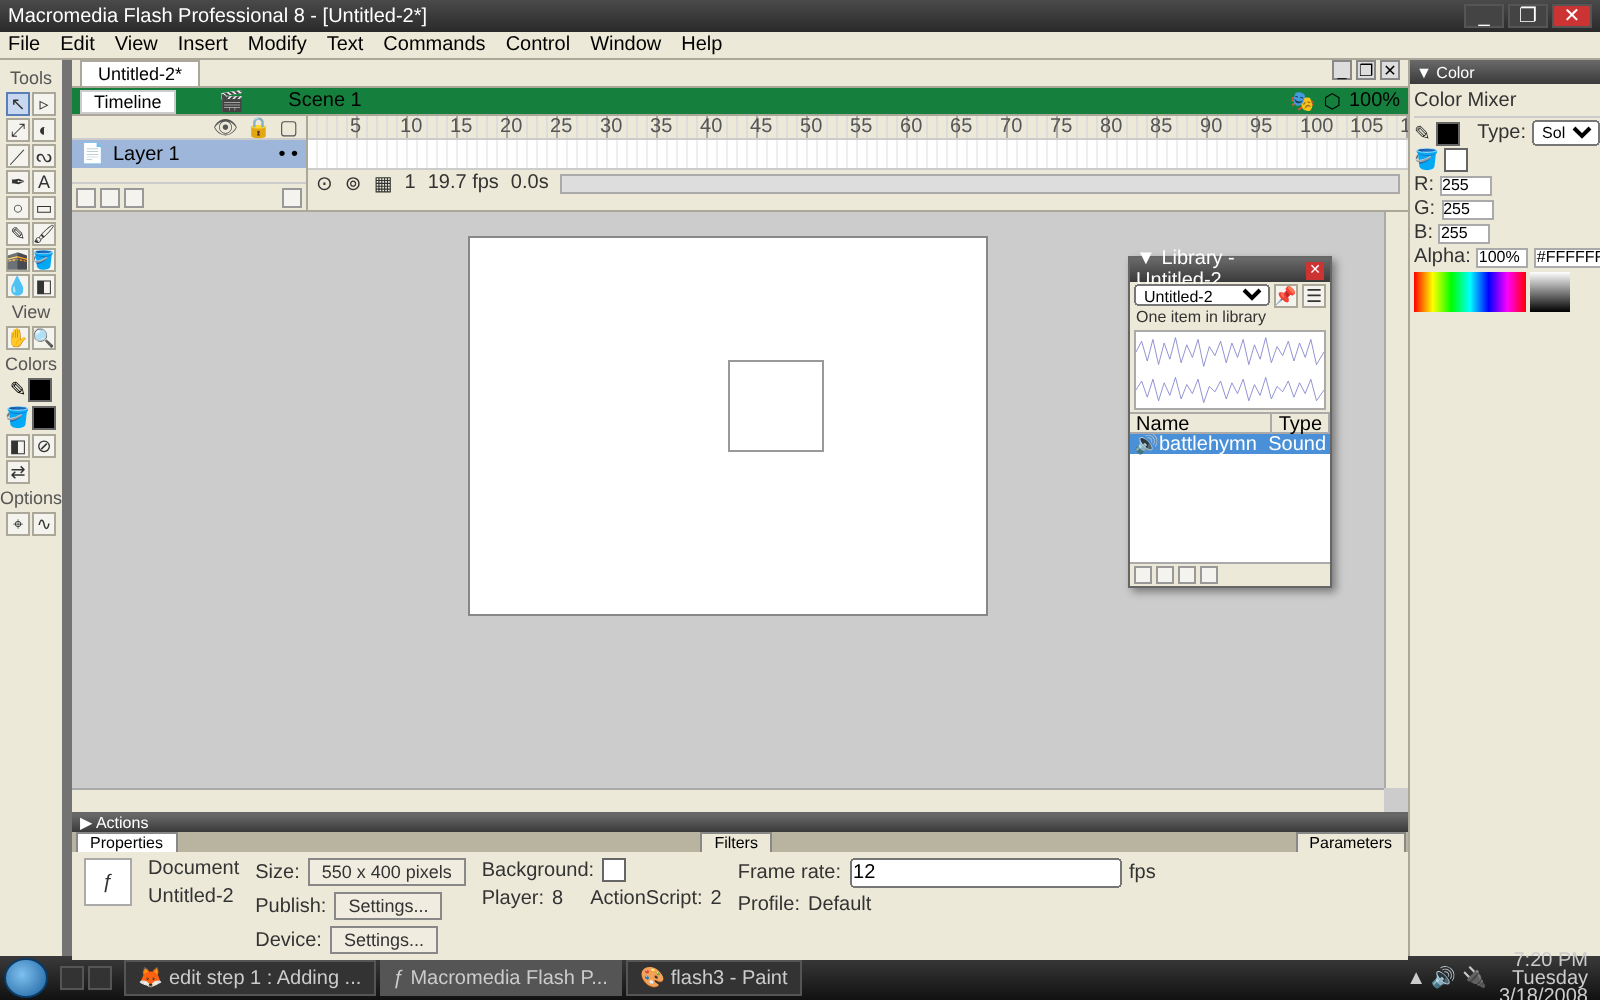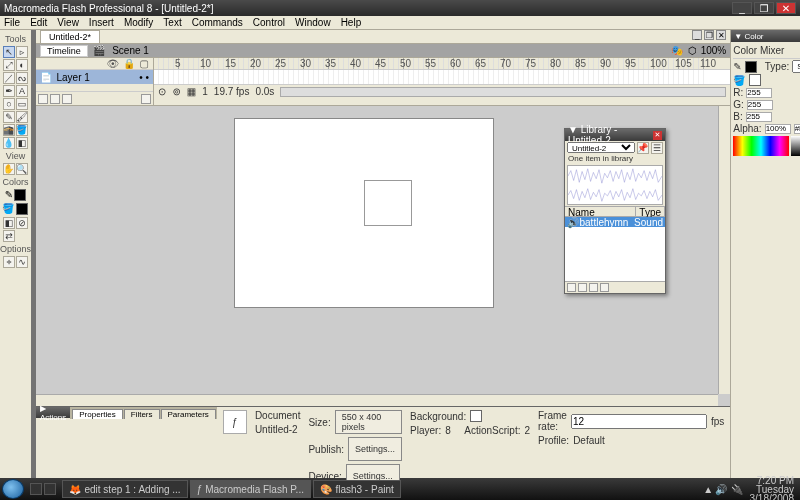--- a/index.html
+++ b/index.html
@@ -22,21 +22,21 @@
 .toolbtn{width:12px;height:12px;border:1px solid #aca899;background:#f4f3ee;display:flex;align-items:center;justify-content:center;font-size:9px;color:#333;}
 .toolbtn.sel{background:#c8d8f0;border-color:#5a7fb8;}
 .swatch{width:12px;height:12px;border:1px solid #666;}
 
 .center { flex:1; display:flex; flex-direction:column; background:#ece9d8;}
 .doctabs{height:14px;background:#ece9d8;border-bottom:1px solid #aca899;display:flex;padding-left:4px;}
 .doctab{padding:1px 8px;border:1px solid #aca899;border-bottom:none;background:#fff;font-size:9px;}
 .doccontrols{margin-left:auto;display:flex;gap:2px;padding-right:4px;}
 .doccontrols div{width:10px;height:10px;border:1px solid #888;background:#ddd;font-size:8px;display:flex;align-items:center;justify-content:center;}
 
-.scenerow{height:14px;background:#a3a3a3;display:flex;align-items:center;padding:0 4px;gap:6px;border-bottom:1px solid #aca899;}
+.scenerow{height:14px;background:#15803d;display:flex;align-items:center;padding:0 4px;gap:22px;border-bottom:1px solid #aca899;}
 .scenerow .slot{padding:0 6px;border:1px solid #ccc;background:#fff;font-size:9px;}
 .scenerow .zoom{margin-left:auto;display:flex;align-items:center;gap:4px;}
 
 .timeline{height:48px;background:#ece9d8;border-bottom:1px solid #aca899;display:flex;}
 .layerpanel{width:118px;border-right:1px solid #aca899;display:flex;flex-direction:column;}
 .layerhdr{height:12px;display:flex;align-items:center;justify-content:flex-end;gap:4px;padding:0 4px;border-bottom:1px solid #ccc;font-size:8px;color:#555;}
 .layerrow{height:14px;background:#9db6d9;display:flex;align-items:center;padding:0 4px;gap:4px;color:#000;font-size:9px;}
 .layerbtns{height:14px;display:flex;align-items:center;gap:2px;padding:0 2px;border-top:1px solid #ccc;margin-top:auto;}
 .layerbtns div{width:10px;height:10px;border:1px solid #999;background:#f4f3ee;}
 
@@ -78,30 +78,30 @@
 
 .rightpanels{width:98px;background:#ece9d8;border-left:1px solid #aca899;display:flex;flex-direction:column;}
 .ptitle{height:12px;background:linear-gradient(#6a6a6a,#3a3a3a);color:#fff;font-size:8px;display:flex;align-items:center;padding:0 3px;}
 .pbody{padding:2px;font-size:8px;color:#333;}
 .pbody .row{display:flex;align-items:center;gap:3px;margin:1px 0;}
 .pbody input{width:26px;font-size:8px;height:10px;border:1px solid #aaa;}
 .colormixer{display:flex;gap:2px;margin-top:2px;}
 .spectrum{width:56px;height:20px;background:linear-gradient(90deg,red,yellow,lime,cyan,blue,magenta,red);}
 .valramp{width:20px;height:20px;background:linear-gradient(#fff,#000);}
 
-.bottom{height:72px;background:#ece9d8;border-top:1px solid #666;display:flex;flex-direction:row;}
+.bottom{height:72px;background:#ece9d8;border-top:1px solid #666;display:flex;flex-direction:column;}
 .actionstitle{height:11px;background:linear-gradient(#6a6a6a,#3a3a3a);color:#fff;font-size:8px;display:flex;align-items:center;padding:0 4px;}
 .proptabs{height:12px;background:#b8b4a0;display:flex;align-items:flex-end;padding-left:2px;justify-content:space-between;}
 .proptab{padding:0 6px;border:1px solid #888;border-bottom:none;background:#ece9d8;font-size:8px;margin-right:1px;}
 .proptab.active{background:#fff;}
 .propbody{flex:1;background:#ece9d8;display:flex;padding:3px 6px;gap:8px;font-size:9px;color:#333;}
 .propicon{width:24px;height:24px;border:1px solid #aaa;background:#fff;display:flex;align-items:center;justify-content:center;}
 .col{display:flex;flex-direction:column;gap:3px;}
 .col .r{display:flex;align-items:center;gap:4px;}
-.btn{border:1px solid #888;background:#f0ede0;padding:0 6px;height:24px;font-size:9px;display:flex;align-items:center;}
+.btn{border:1px solid #888;background:#f0ede0;padding:0 6px;height:14px;font-size:9px;display:flex;align-items:center;}
 
 .taskbar{height:22px;background:linear-gradient(#3a3a3a,#111);display:flex;align-items:center;padding:0 2px;gap:2px;}
 .start{width:22px;height:20px;border-radius:50%;background:radial-gradient(circle at 40% 40%,#7ec0ee,#1a5f9e);border:1px solid #0a3a66;}
 .taskbtn{height:18px;padding:0 6px;background:#333;border:1px solid #555;color:#ccc;font-size:8px;display:flex;align-items:center;gap:3px;}
 .taskbtn.active{background:#555;}
 .trayarea{margin-left:auto;display:flex;align-items:center;gap:6px;color:#ccc;font-size:8px;padding-right:4px;}
 .tray{display:flex;flex-direction:column;align-items:flex-end;line-height:9px;}
 </style>
 </head>
 <body>

